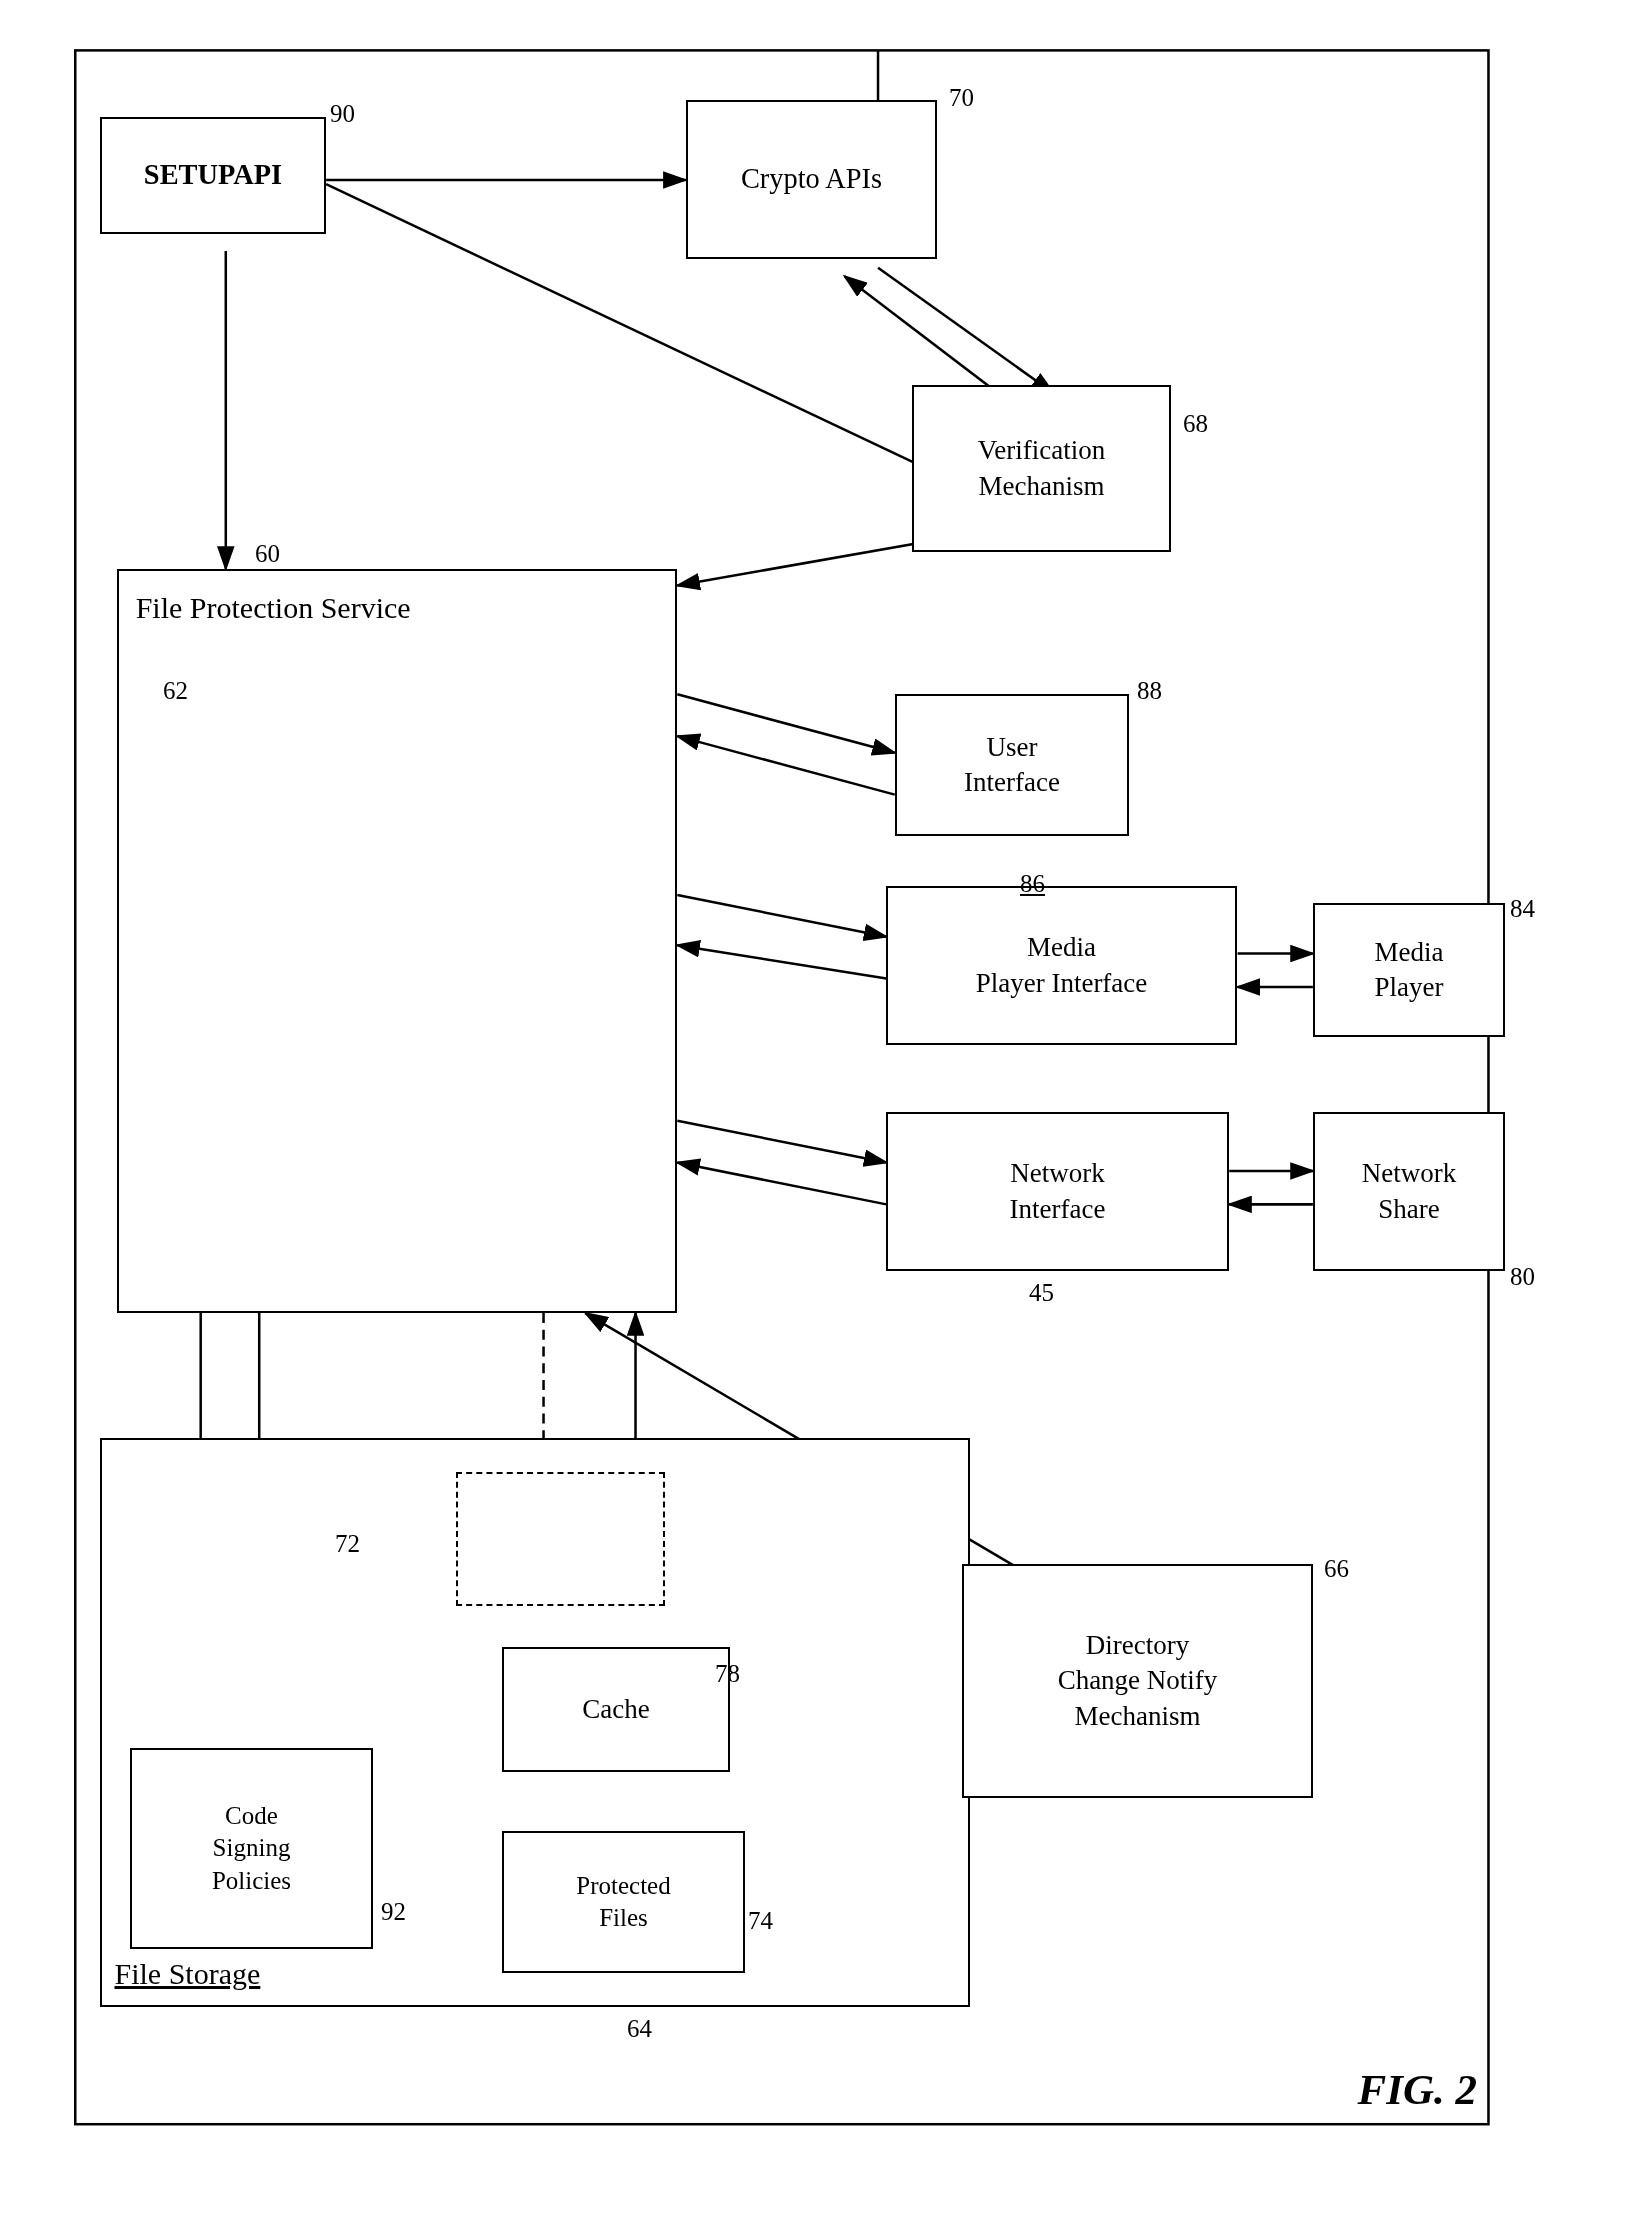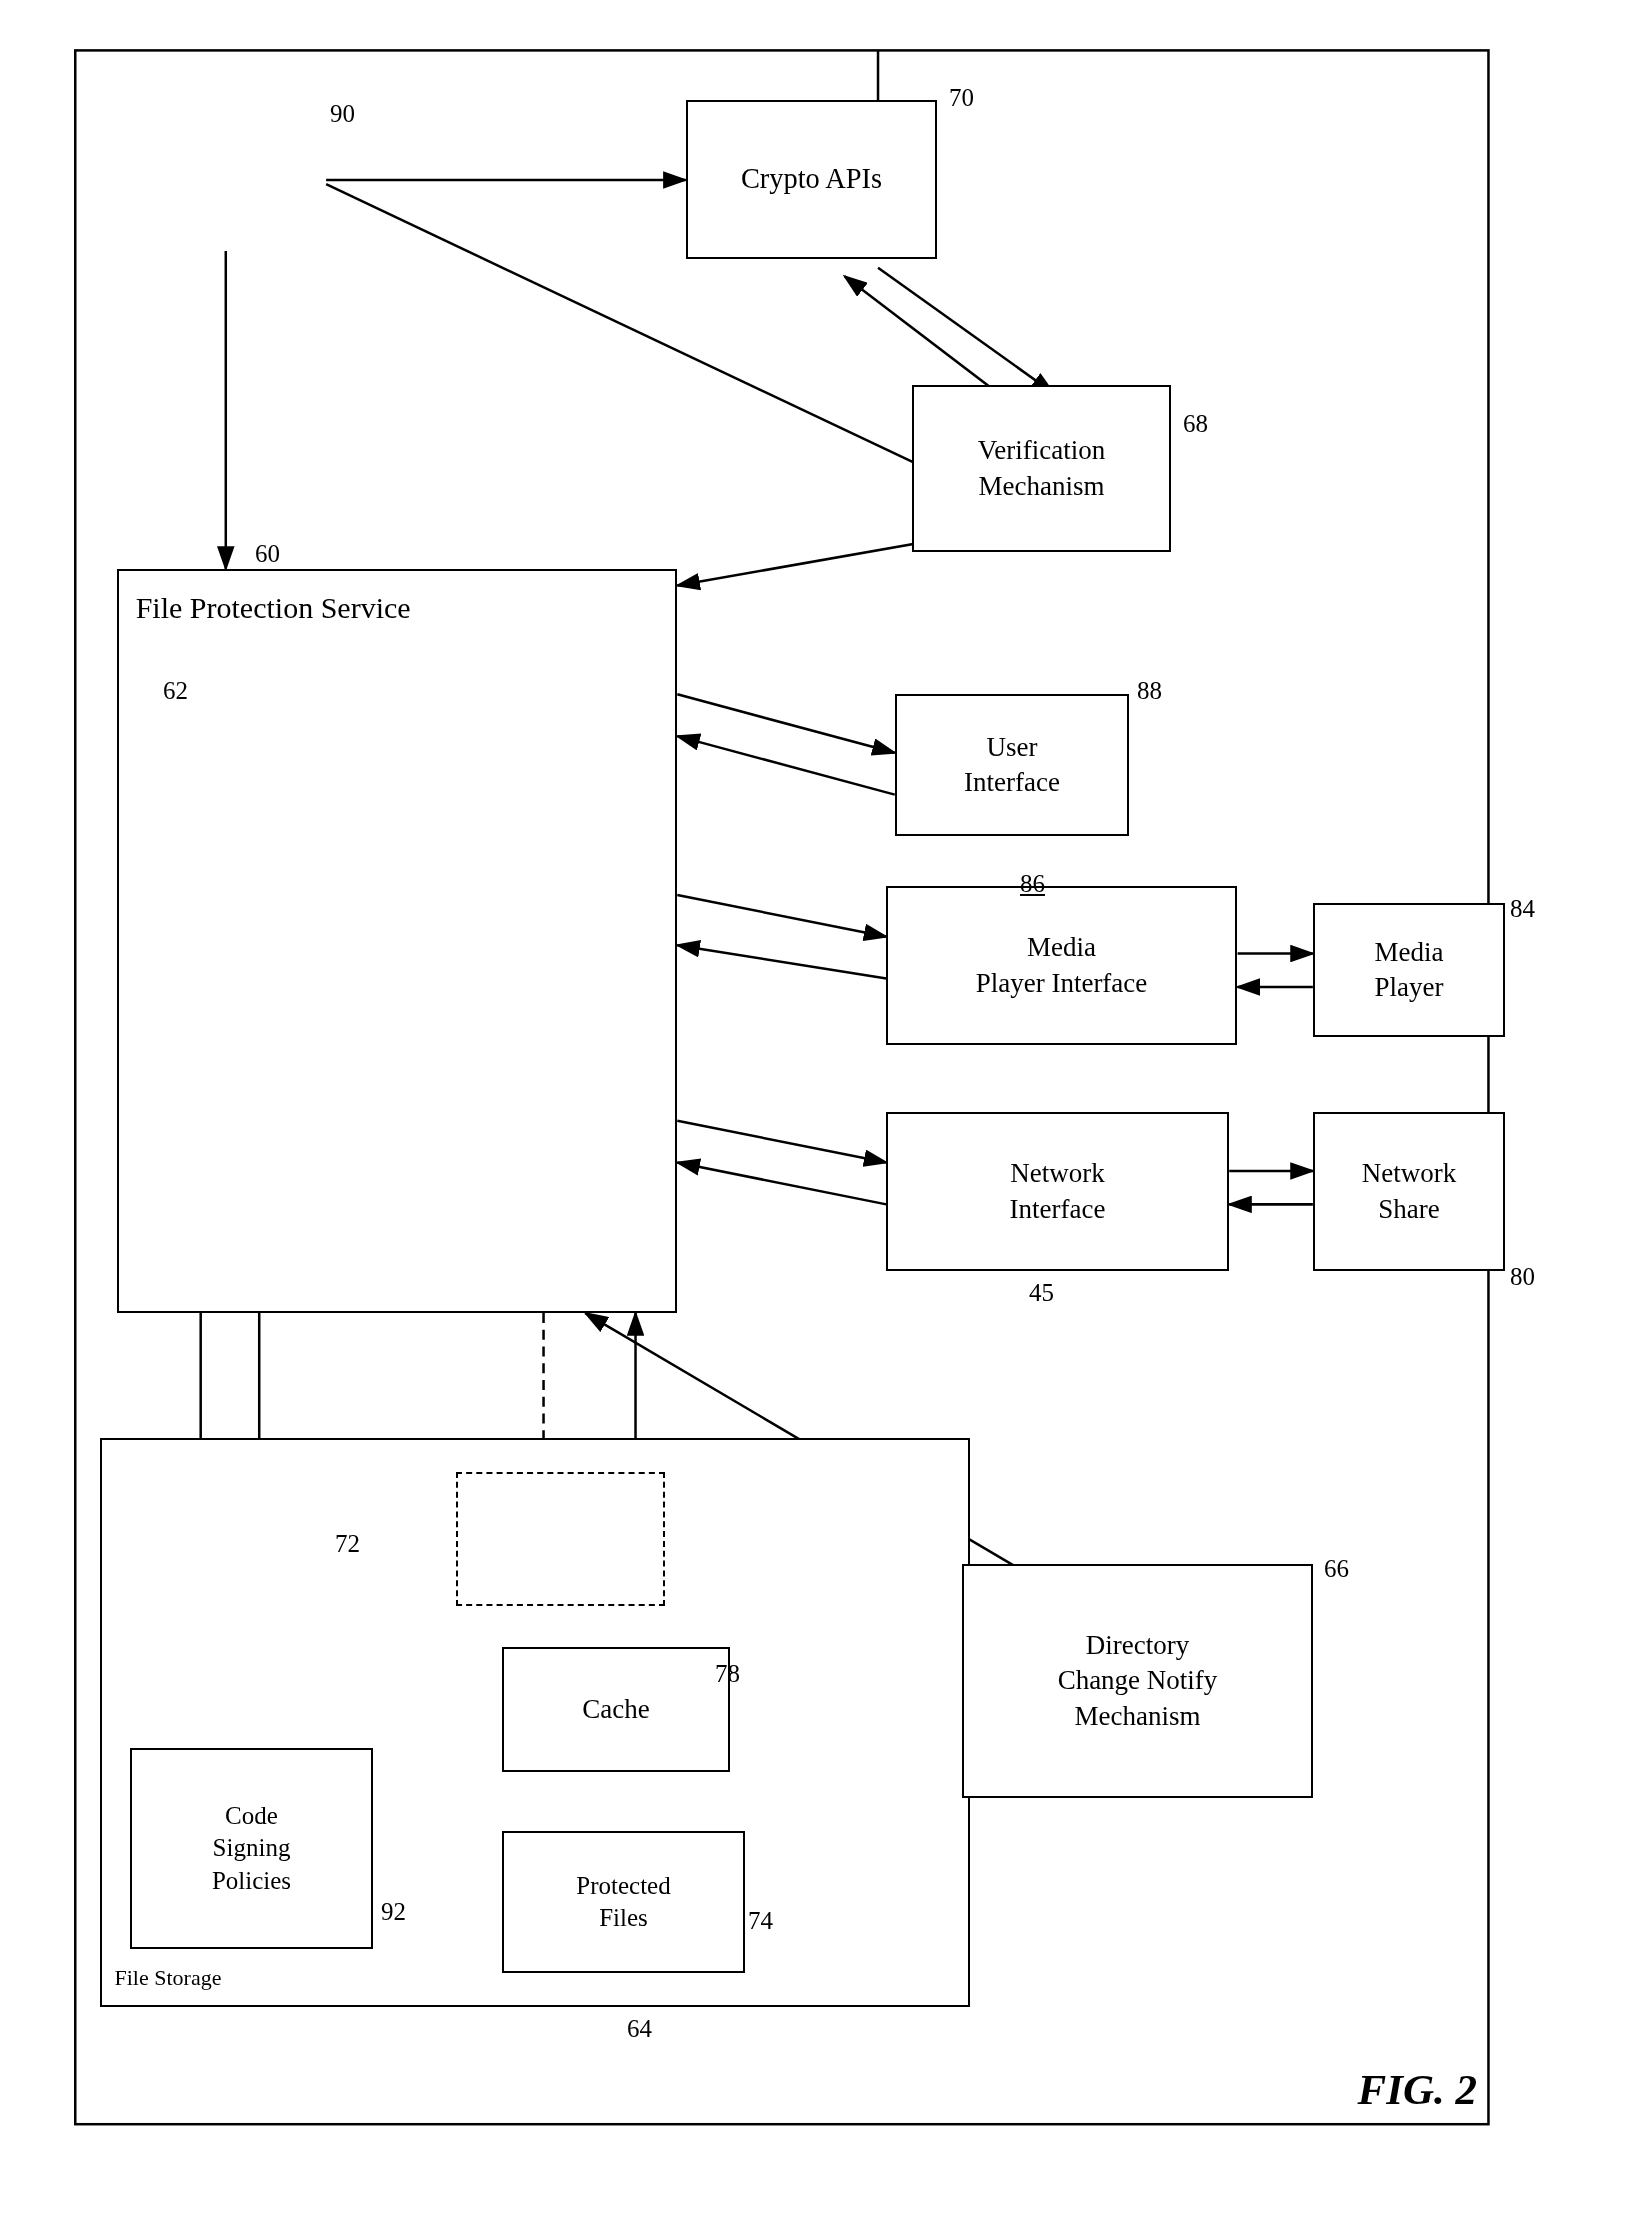--- a/index.html
+++ b/index.html
@@ -121,20 +121,23 @@
     <line x1="760" y1="1900" x2="760" y2="1570" stroke="#000" stroke-width="3" marker-end="url(#arrowhead)"></line>
 
     <line x1="650" y1="1570" x2="650" y2="1760" stroke="#000" stroke-width="3" stroke-dasharray="12,8" marker-end="url(#arrowhead)"></line>
 
     <line x1="900" y1="2060" x2="1150" y2="2060" stroke="#000" stroke-width="3" marker-end="url(#arrowhead)"></line>
 
     <line x1="1050" y1="130" x2="1050" y2="60" stroke="#000" stroke-width="3"></line>
 
   </svg>
 
+  <div class="box box-bold" style="left:100px; top:117px; width:226px; height:117px; font-size:28.4px;">
+    <span>SETUPAPI</span>
+  </div>
 
   <div class="number-label" style="left:330px; top:100px;">
     <span>90</span>
   </div>
 
   <div class="box" style="left:686px; top:100px; width:251px; height:159px; font-size:28.4px;">
     <span>Crypto APIs</span>
   </div>
 
   <div class="number-label" style="left:949px; top:84px;">
@@ -202,21 +205,21 @@
   <div class="box" style="left:1313px; top:1112px; width:192px; height:159px; font-size:27px;">
     <span style="white-space:pre-line;">Network
 Share</span>
   </div>
 
   <div class="number-label" style="left:1510px; top:1263px;">
     <span>80</span>
   </div>
 
   <div class="box" style="left:100px; top:1438px; width:870px; height:569px; font-size:30px; align-items:flex-end; padding:12.5px; justify-content:flex-end; flex-direction:column;">
-    <span style="font-size:22px; align-self:flex-start;">File Storage</span>
+    <span style="font-size:30px; align-self:flex-start;text-decoration:underline;">File Storage</span>
   </div>
 
   <div class="number-label" style="left:627px; top:2015px;">
     <span>64</span>
   </div>
 
 
   <div class="number-label" style="left:335px; top:1530px;">
     <span>72</span>
   </div>

